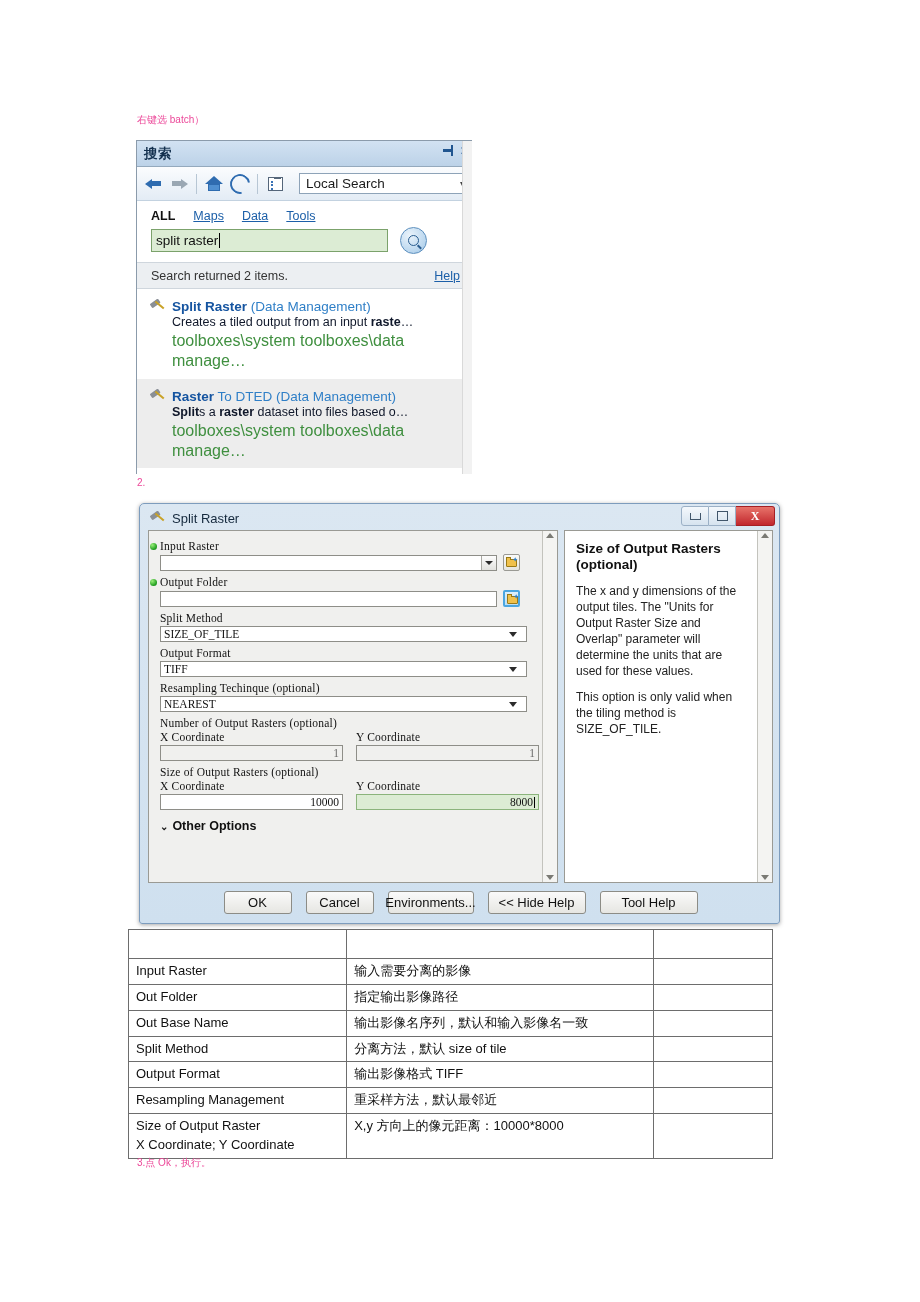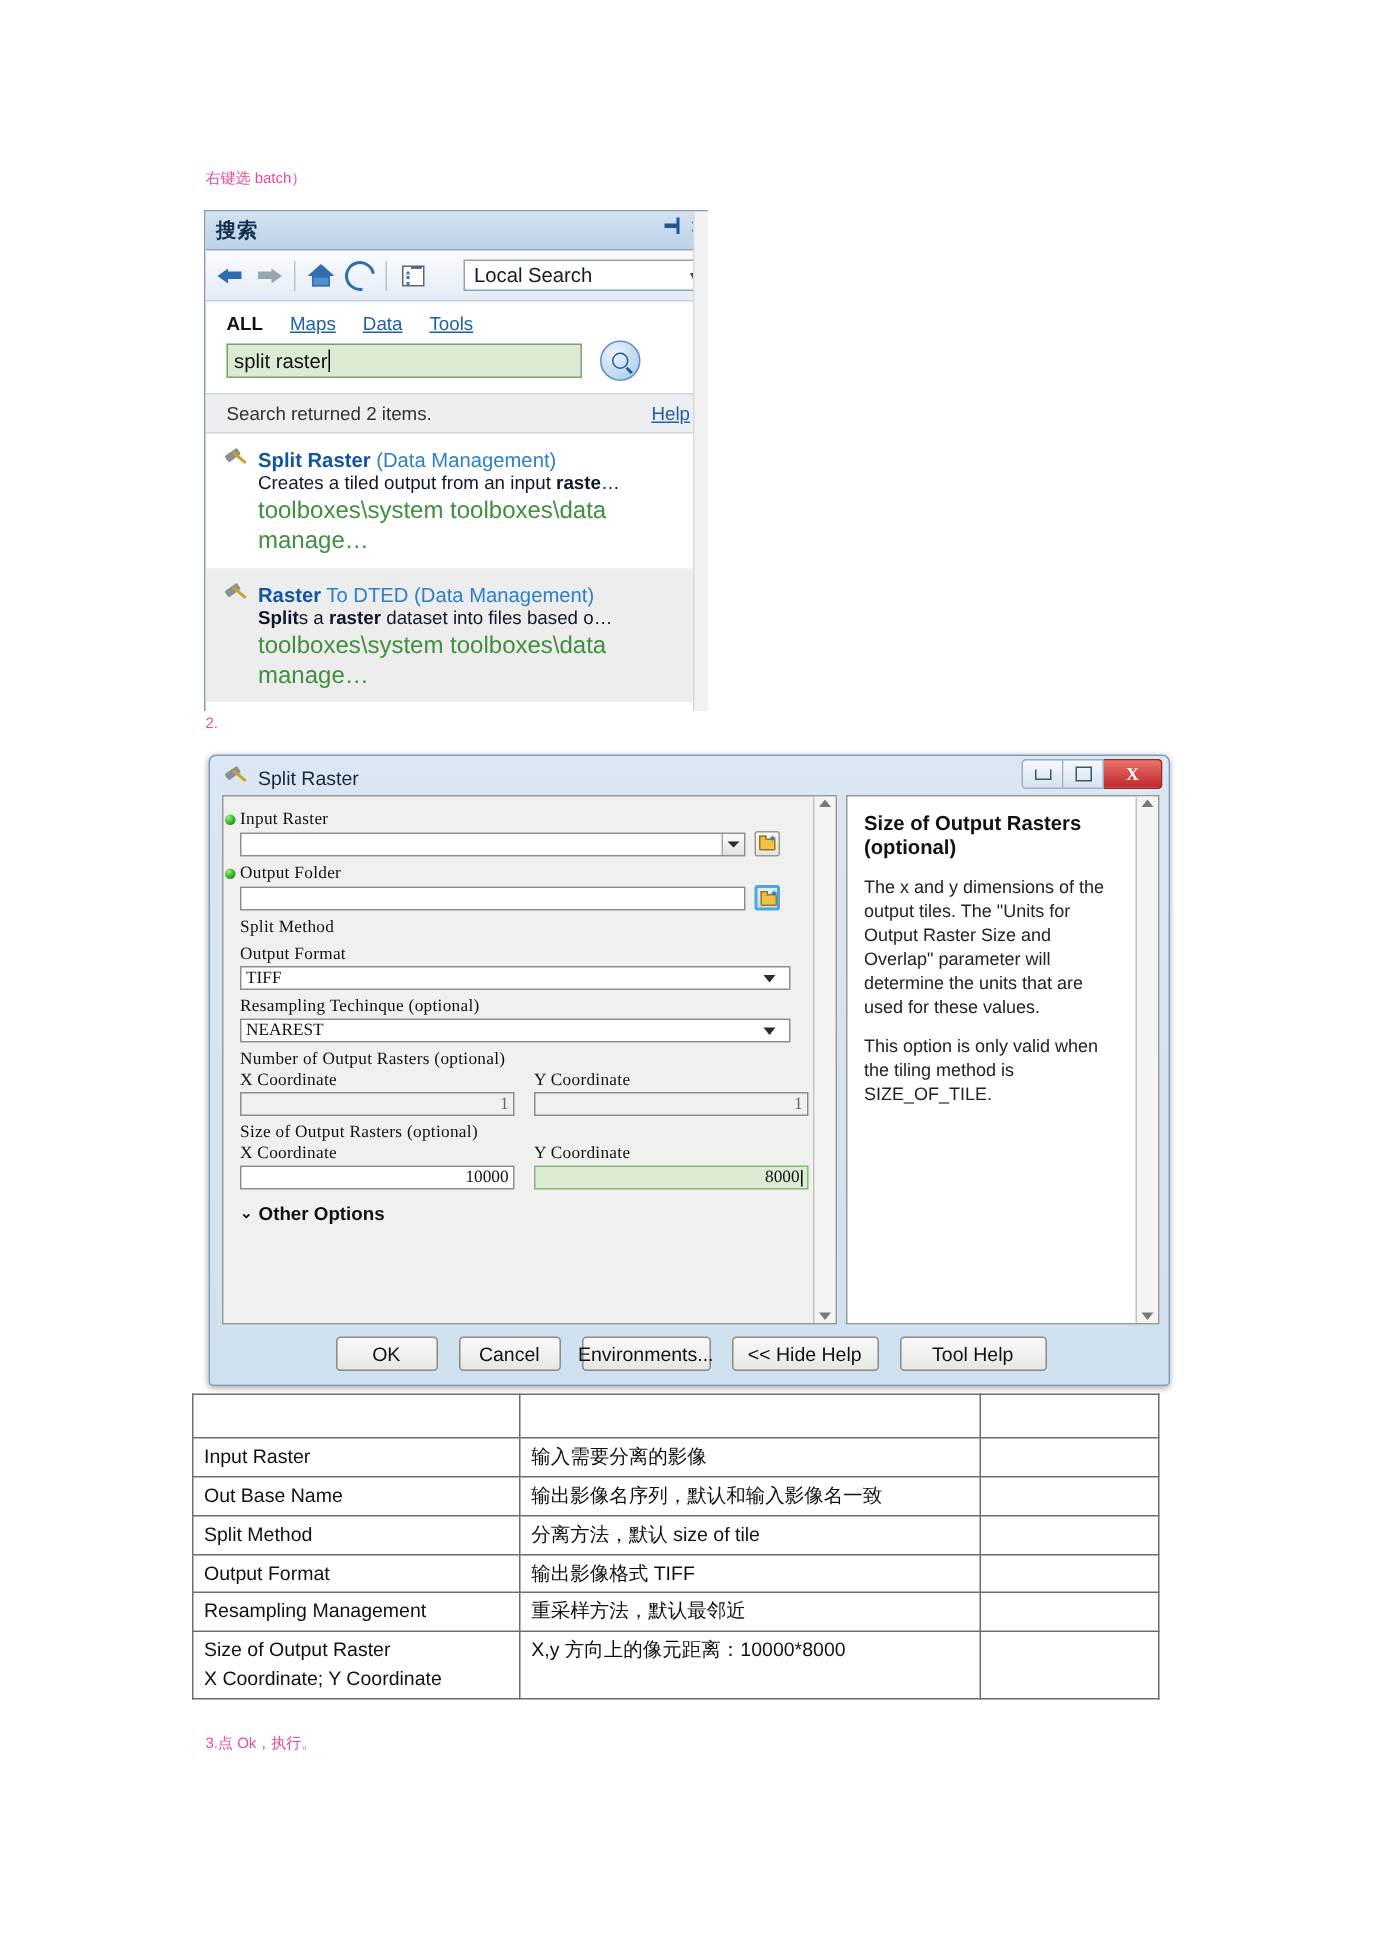--- a/index.html
+++ b/index.html
@@ -45,21 +45,21 @@
   .home-ico{width:18px;height:16px;position:relative;}
   .home-ico:before{content:"";position:absolute;left:0;top:0;border-left:9px solid transparent;border-right:9px solid transparent;border-bottom:8px solid #2f6cb0;}
   .home-ico:after{content:"";position:absolute;left:3px;top:8px;width:12px;height:7px;background:#4f8fd0;border:1px solid #2f6cb0;box-sizing:border-box;}
   .refresh-ico{width:16px;height:16px;border:2.5px solid #2f6cb0;border-radius:50%;border-right-color:transparent;transform:rotate(35deg);}
   .list-ico{width:15px;height:14px;border:1px solid #55667a;box-sizing:border-box;position:relative;background:#fff;}
   .list-ico i{position:absolute;left:5px;height:1.5px;background:#55667a;width:7px;display:block;}
   .list-ico i:nth-child(1){top:3px;} .list-ico i:nth-child(2){top:6.5px;} .list-ico i:nth-child(3){top:10px;}
   .list-ico b{position:absolute;left:2px;width:2px;height:2px;background:#3a72b5;display:block;}
   .list-ico b:nth-of-type(1){top:3px;} .list-ico b:nth-of-type(2){top:6.5px;} .list-ico b:nth-of-type(3){top:10px;}
   #local-search-box{
-    flex:1;height:21px;margin-left:21px;background:#fff;border:1px solid #8ea3b8;
+    flex:1;height:21px;margin-left:11px;background:#fff;border:1px solid #8ea3b8;
     display:flex;align-items:center;font-size:13.5px;color:#1a1a1a;padding-left:6px;box-sizing:border-box;
   }
   #local-search-caret{margin-left:auto;margin-right:4px;font-size:8px;color:#444;}
 
   #search-tabs{display:flex;align-items:center;gap:18px;padding:8px 0 4px 14px;font-size:12.5px;}
   #search-tabs .tab-all{font-weight:bold;color:#111;}
   #search-tabs .tab-link{color:#1c5fa8;text-decoration:underline;}
 
   #search-query-row{display:flex;align-items:center;padding:0 8px 0 14px;}
   #search-query-input{
@@ -318,20 +318,24 @@
             </span>
             <span class="browse-btn focus">
                 <span class="folder"></span>
               </span>
           </div>
         </div>
 
 
         <div class="prm-row">
           <div class="prm-label">Split Method</div>
+          <span class="fld" style="width:367px;">
+            <span>SIZE_OF_TILE</span>
+            <span class="caret-flat"></span>
+          </span>
         </div>
 
         <div class="prm-row">
           <div class="prm-label">Output Format</div>
           <span class="fld" style="width:367px;">
             <span>TIFF</span>
             <span class="caret-flat"></span>
           </span>
         </div>
 
@@ -422,20 +426,25 @@
         <td class="c1"></td>
         <td class="c2"></td>
         <td class="c3"></td>
       </tr>
       <tr>
         <td class="c1">Input Raster</td>
         <td class="c2">输入需要分离的影像</td>
         <td class="c3"></td>
       </tr>
       <tr>
+        <td class="c1">Out Folder</td>
+        <td class="c2">指定输出影像路径</td>
+        <td class="c3"></td>
+      </tr>
+      <tr>
         <td class="c1">Out Base Name</td>
         <td class="c2">输出影像名序列，默认和输入影像名一致</td>
         <td class="c3"></td>
       </tr>
       <tr>
         <td class="c1">Split Method</td>
         <td class="c2">分离方法，默认 size of tile</td>
         <td class="c3"></td>
       </tr>
       <tr>

